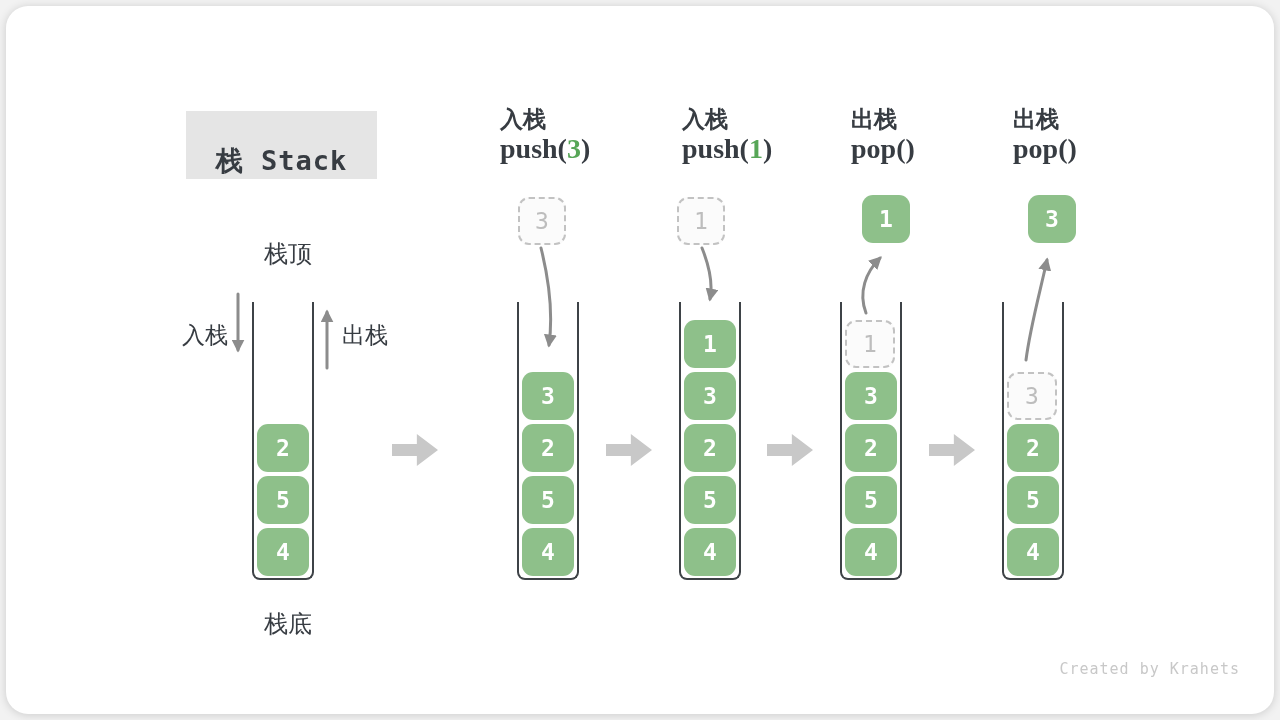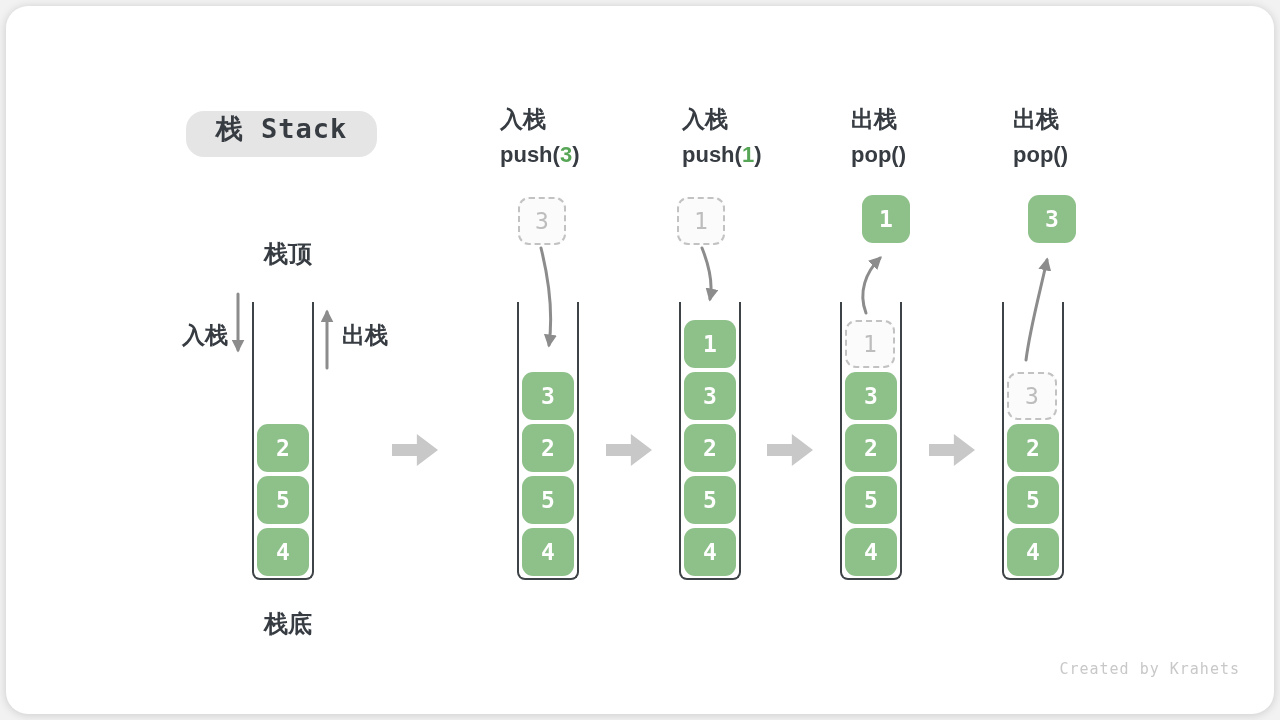--- a/index.html
+++ b/index.html
@@ -1,35 +1,35 @@
 <!DOCTYPE html>
 <html style="--green: #8EC08A; --code-green: #57A657; --arrow-gray: #8C8C8C; --block-arrow: #C8C8C8; --title-bg: #E5E5E5; --text-dark: #373C42; --wall: #3E4347; --ghost-border: #C2C2C2; --ghost-text: #BDBDBD; --watermark-color: #C8C8C8;"><head>
 <meta charset="utf-8">
 <style>
   html,body{margin:0;padding:0;width:1280px;height:720px;overflow:hidden;
     background:#f2f2f2;font-family:"DejaVu Sans","Liberation Sans",sans-serif;}
   #card{position:absolute;left:6px;top:6px;right:6px;bottom:6px;background:#ffffff;
     border-radius:22px;box-shadow:0 1px 10px rgba(0,0,0,.16);}
   #diagram{position:absolute;left:0;top:0;width:1280px;height:720px;}
 
-  .title-box{position:absolute;left:186px;top:111px;width:191px;height:46px;
-    background:var(--title-bg);border-radius:18px;display:flex;align-items:flex-start;justify-content:center;}
+  .title-box{position:absolute;left:186px;top:111px;width:191px;height:68px;
+    background:var(--title-bg);border-radius:0;display:flex;align-items:flex-end;justify-content:center;}
   .title-box span{font-family:"DejaVu Sans Mono","Liberation Mono",monospace;
     font-size:27px;font-weight:700;color:var(--text-dark);letter-spacing:1px;}
 
-  .cn-label{position:absolute;font-size:24px;font-weight:700;color:var(--text-dark);white-space:nowrap;}
+  .cn-label{position:absolute;font-size:24px;font-weight:400;color:var(--text-dark);white-space:nowrap;}
   .lbl-top{left:248px;top:238px;width:80px;text-align:center;}
   .lbl-bottom{left:248px;top:608px;width:80px;text-align:center;}
   .lbl-push{left:148px;top:320px;width:80px;text-align:right;font-size:23px;}
   .lbl-pop{left:342px;top:320px;width:80px;text-align:left;font-size:23px;}
 
   .op-block{position:absolute;top:106px;}
   .op-cn{font-size:23px;font-weight:700;color:var(--text-dark);line-height:26px;}
-  .op-code{font-family:Liberation Sans, sans-serif;
-    font-size:22px;font-weight:700;color:var(--text-dark);line-height:26px;margin-top:10px;}
+  .op-code{font-family:Liberation Serif, serif;
+    font-size:28px;font-weight:700;color:var(--text-dark);line-height:26px;margin-top:4px;}
   .op-code .arg{color:var(--code-green);}
 
   .well{position:absolute;top:302px;width:62px;height:278px;background:#fff;
     border-left:2px solid var(--wall);border-right:2px solid var(--wall);
     border-bottom:2px solid var(--wall);border-radius:0 0 8px 8px;box-sizing:border-box;}
 
   .stack-box{position:absolute;width:52px;height:48px;border-radius:11px;background:var(--green);
     display:flex;align-items:center;justify-content:center;color:#fff;
     font-family:"DejaVu Sans Mono","Liberation Mono",monospace;font-size:23px;font-weight:700;}
   .ghost{background:#fbfbfb;border:2px dashed var(--ghost-border);box-sizing:border-box;

